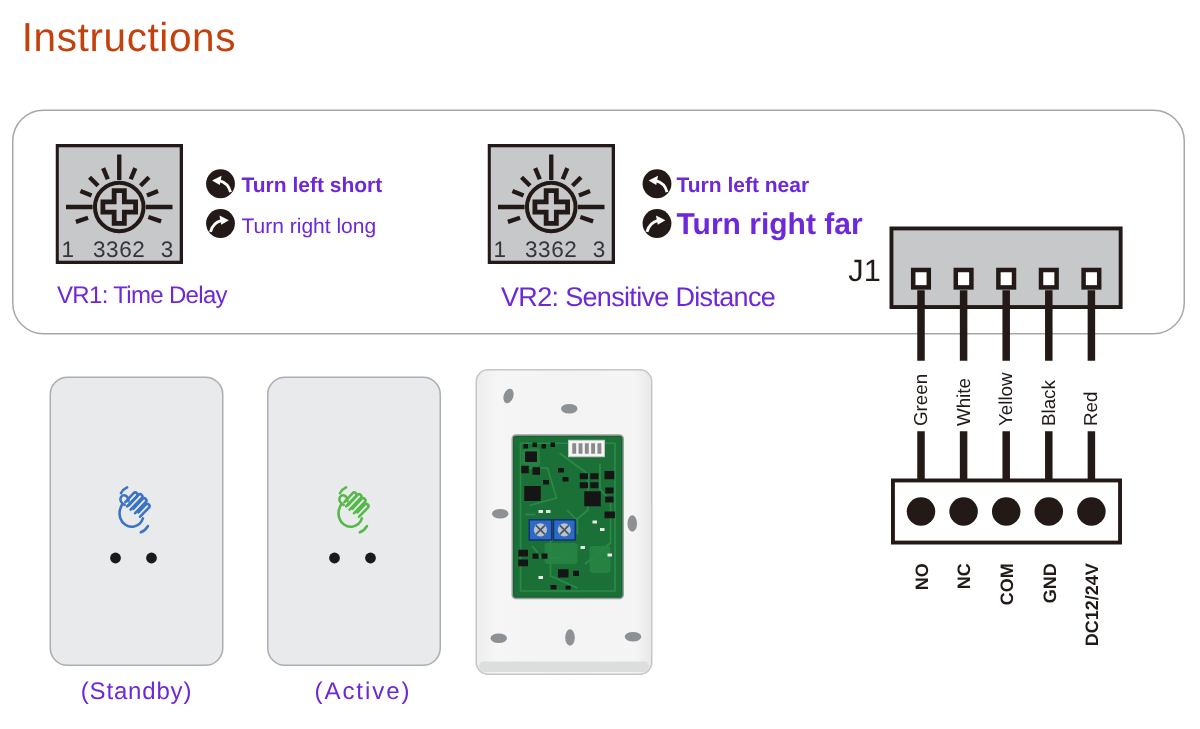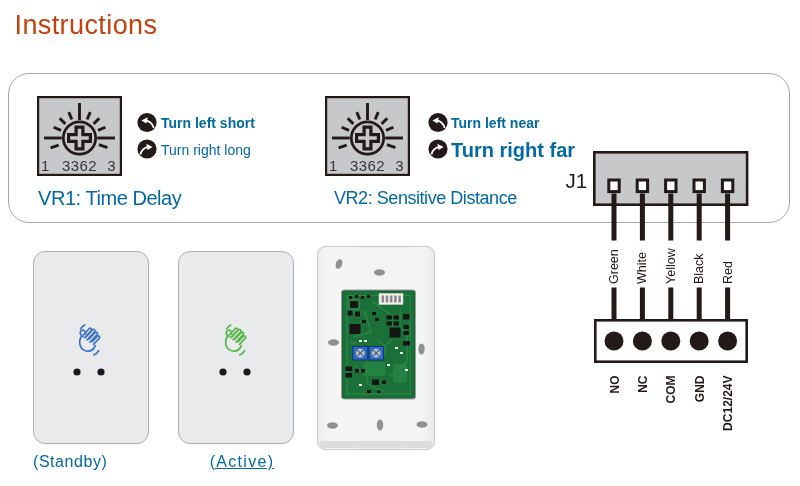--- a/index.html
+++ b/index.html
@@ -1,18 +1,18 @@
 <!DOCTYPE html>
 <html><head>
 <meta charset="utf-8">
 <style>
 html,body{margin:0;padding:0;}
 body{width:800px;height:486px;position:relative;font-family:"Liberation Sans",sans-serif;background:#ffffff;overflow:hidden;}
 .abs{position:absolute;}
-.blk{color:#0369a1;}
+.blk{color:#6d28d9;}
 </style>
 </head>
 <body>
 
 <div class="abs" style="left:14.5px;top:10px;font-size:27px;color:#c2410c;letter-spacing:0.4px;">Instructions</div>
 
 <div class="abs" style="left:8px;top:73px;width:780px;height:148px;border:1.4px solid #a7a7a7;border-radius:21px;"></div>
 
 <svg class="abs" style="left:37px;top:96px;" width="85" height="80" viewBox="0 0 85 80">
 <g id="pot">
@@ -58,21 +58,21 @@
 <svg class="abs" style="left:426px;top:111px;" width="26" height="50" viewBox="0 0 26 50">
     <use href="#undo"></use>
     <use href="#redo"></use>
   </svg>
 
 <div class="abs blk" style="left:161px;top:116px;font-size:14px;font-weight:bold;line-height:14px;">Turn left short</div>
 <div class="abs blk" style="left:161px;top:142.5px;font-size:14px;font-weight:normal;line-height:14px;">Turn right long</div>
 <div class="abs blk" style="left:451px;top:116px;font-size:14px;font-weight:bold;line-height:14px;">Turn left near</div>
 <div class="abs blk" style="left:451px;top:142.5px;font-size:20px;font-weight:bold;line-height:14px;">Turn right far</div>
 
-<div class="abs blk" style="left:38px;top:188.6px;font-size:20px;line-height:18px;letter-spacing:-0.45px;text-align:center;">VR1: Time Delay</div>
+<div class="abs blk" style="left:38px;top:188.6px;font-size:16px;line-height:18px;letter-spacing:-0.45px;text-align:center;">VR1: Time Delay</div>
 <div class="abs blk" style="left:310px;top:188.6px;font-size:18px;line-height:18px;letter-spacing:-0.45px;margin-left:24px;">VR2: Sensitive Distance</div>
 
 <svg class="abs" style="left:555px;top:145px;" width="245" height="295" viewBox="0 0 245 295">
 
 <text x="10.5" y="42.5" font-size="20.5" fill="#231916" font-family="Liberation Sans">J1</text>
 <rect x="39.3" y="7.3" width="152.8" height="52.4" fill="#c7c8ca" stroke="#231916" stroke-width="2.6"></rect>
 
 <g fill="#231916">
 <rect x="56.5" y="48.5" width="5" height="47"></rect>
 <rect x="84.9" y="48.5" width="5" height="47"></rect>
@@ -130,40 +130,40 @@
 <path d="M 6.6 12.6 C 4.3 11.5 3.3 9.4 4.3 7.8 C 5.3 6.2 7.4 6.4 8.4 8.0 C 8.9 8.8 9.0 9.5 8.9 10.4"></path>
 <path d="M 5.3 11.9 C 3.6 14.6 3.0 18.0 3.9 20.8 C 5.0 24.3 8.4 26.6 11.9 26.1 C 14.7 25.7 17.0 23.7 17.9 21.0"></path>
 <path d="M 4.3 5.4 Q 5.6 2.9 8.1 1.8"></path>
 <path d="M 16.6 29.6 Q 19.4 28.6 21.0 25.8"></path>
 </g>
 </svg>
 <svg class="abs" style="left:70px;top:365px;" width="40" height="14" viewBox="0 0 40 14">
 <circle cx="7" cy="7" r="3.6" fill="#1a1a1a"></circle>
     <circle cx="31" cy="7" r="3.6" fill="#1a1a1a"></circle>
 </svg>
-<div class="abs blk" style="left:33px;top:452.5px;width:116px;text-align:left;font-size:16px;letter-spacing:0.55px;">(Standby)</div>
+<div class="abs blk" style="left:33px;top:452.5px;width:116px;text-align:center;font-size:16px;letter-spacing:0.55px;">(Standby)</div>
 
 <div class="abs" style="left:177.5px;top:250.5px;width:116.5px;height:193px;background:#e8eaec;border:1.4px solid #abaeb2;border-radius:12px;box-sizing:border-box;"></div>
 <svg class="abs" style="left:222.3px;top:322.6px;" width="28" height="37.7" viewBox="0 0 26 35">
 <g fill="none" stroke="#55b948" stroke-width="1.6" stroke-linecap="round" stroke-linejoin="round">
 <path d="M 7.01 10.92 L 12.19 5.36 A 1.38 1.38 0 0 1 14.21 7.24 L 8.11 13.58"></path>
 <path d="M 9.19 12.89 L 15.19 6.46 A 1.38 1.38 0 0 1 17.21 8.34 L 10.29 15.56"></path>
 <path d="M 11.96 15.10 L 17.69 8.96 A 1.38 1.38 0 0 1 19.71 10.84 L 13.06 17.77"></path>
 <path d="M 15.09 17.29 L 19.59 12.46 A 1.38 1.38 0 0 1 21.61 14.34 L 16.19 19.95"></path>
 <path d="M 6.6 12.6 C 4.3 11.5 3.3 9.4 4.3 7.8 C 5.3 6.2 7.4 6.4 8.4 8.0 C 8.9 8.8 9.0 9.5 8.9 10.4"></path>
 <path d="M 5.3 11.9 C 3.6 14.6 3.0 18.0 3.9 20.8 C 5.0 24.3 8.4 26.6 11.9 26.1 C 14.7 25.7 17.0 23.7 17.9 21.0"></path>
 <path d="M 4.3 5.4 Q 5.6 2.9 8.1 1.8"></path>
 <path d="M 16.6 29.6 Q 19.4 28.6 21.0 25.8"></path>
 </g>
 </svg>
 <svg class="abs" style="left:216px;top:365px;" width="40" height="14" viewBox="0 0 40 14">
 <circle cx="7" cy="7" r="3.6" fill="#1a1a1a"></circle>
     <circle cx="31" cy="7" r="3.6" fill="#1a1a1a"></circle>
 </svg>
-<div class="abs blk" style="left:184px;top:452.5px;width:116px;text-align:center;font-size:16px;letter-spacing:1.3px;text-decoration:underline;">(Active)</div>
+<div class="abs blk" style="left:184px;top:452.5px;width:116px;text-align:center;font-size:16px;letter-spacing:1.3px;">(Active)</div>
 
 <svg class="abs" style="left:315px;top:244px;" width="125" height="210" viewBox="0 0 125 210">
 <defs>
 <linearGradient id="backg" x1="0" y1="0" x2="1" y2="0">
 <stop offset="0" stop-color="#ededee"></stop>
         <stop offset="0.12" stop-color="#f6f6f7"></stop>
         <stop offset="0.5" stop-color="#f3f3f4"></stop>
         <stop offset="0.9" stop-color="#f5f5f6"></stop>
         <stop offset="1" stop-color="#e8e8e9"></stop>
 </linearGradient>

